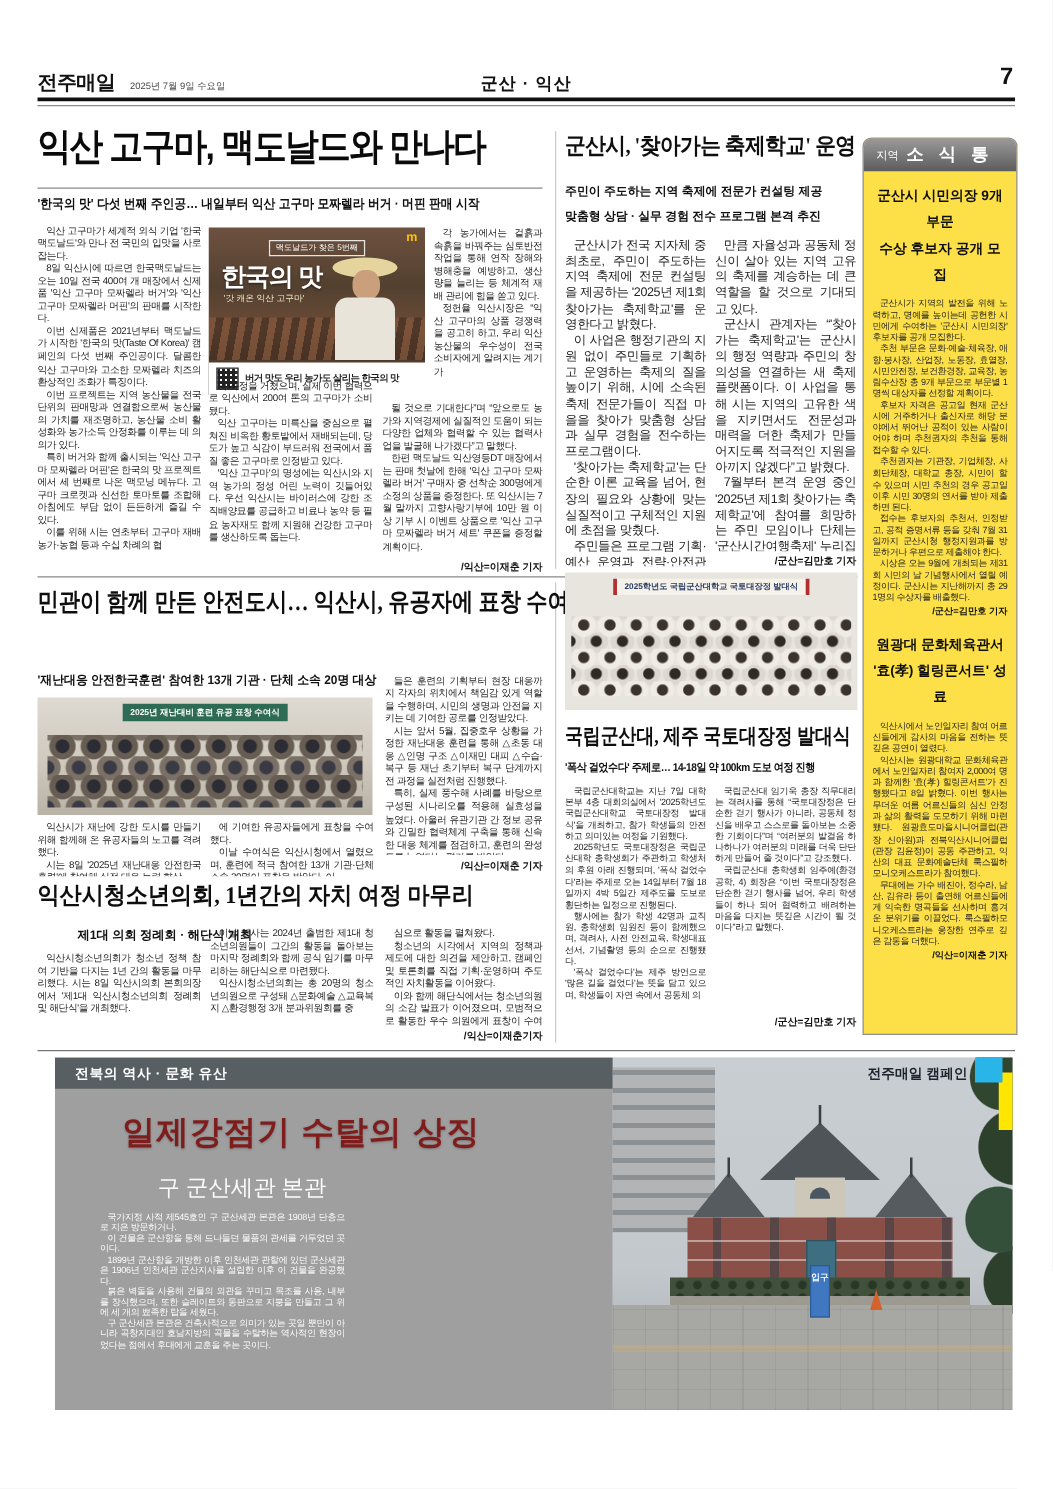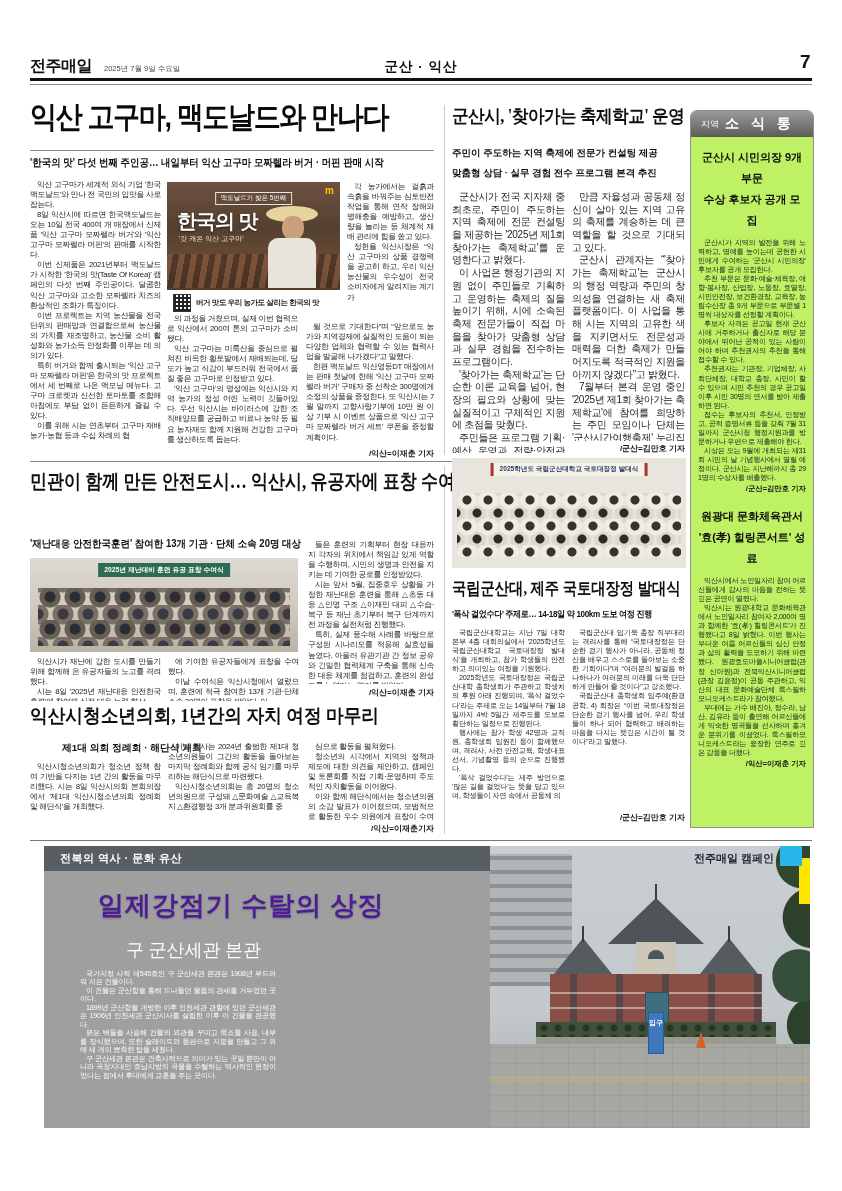--- a/index.html
+++ b/index.html
@@ -20,21 +20,21 @@
   .subhead{font-weight:800;color:#101010;white-space:nowrap;transform-origin:left;}
   
   .bt p{margin:0;text-align:justify;text-indent:7px;word-break:break-all;color:#222;}
   .bt{overflow:hidden;}
   .bt-a1 p{font-size:7.8px;line-height:1.29;letter-spacing:-0.3px;}
   .bt-a2 p{font-size:10px;line-height:1.27;letter-spacing:-0.3px;}
   .bt-a3 p{font-size:7.8px;line-height:1.29;letter-spacing:-0.3px;}
   .bt-a5 p{font-size:7.2px;line-height:1.26;letter-spacing:-0.2px;}
   .byline{font-size:8px;font-weight:700;color:#111;text-align:right;}
   
-  .sidebar{border:1px solid #8f8f8f;border-radius:7px 7px 0 0;background:#bef264;}
+  .sidebar{border:1px solid #8f8f8f;border-radius:7px 7px 0 0;background:#fde047;}
   .sidebar-head{height:26px;border-radius:6px 6px 0 0;background:linear-gradient(180deg,#9a9a9a,#5c5c5c);display:flex;align-items:center;padding-left:10px;color:#fff;}
   .sidebar-kicker{font-size:9px;margin-right:6px;}
   .sidebar-title{font-size:14px;font-weight:900;letter-spacing:4px;}
   .sb-item-title{font-size:11px;font-weight:800;text-align:center;color:#0d0d0d;line-height:1.9;}
   .sb-body p{margin:0;font-size:7.2px;line-height:1.26;letter-spacing:-0.3px;text-align:justify;text-indent:6px;word-break:break-all;color:#222;}
   .sb-byline{font-size:7.4px;font-weight:700;text-align:right;color:#111;margin-top:2px;}
   
   .ad{background:linear-gradient(180deg,#6e5140 0%,#53402f 35%,#6b4c38 60%,#3b2d23 100%);overflow:hidden;}
   .ad-kicker{position:absolute;top:10px;left:50%;transform:translateX(-50%);font-size:6.5px;color:#fff;border:1px solid rgba(255,255,255,.85);padding:1px 5px;white-space:nowrap;}
   .ad-m{position:absolute;top:3px;right:6px;color:#ffc300;font-size:10px;font-weight:900;}
@@ -93,21 +93,21 @@
     font-size:7px;font-weight:700;line-height:1.1;text-align:center;padding-top:6px;box-sizing:border-box;}
   .f-cone{position:absolute;left:206px;top:186px;width:0;height:0;border-left:5px solid transparent;border-right:5px solid transparent;border-bottom:16px solid #d4622a;}
   .f-tree{position:absolute;right:-14px;top:-10px;width:72px;height:215px;background:
       radial-gradient(circle at 70% 12%,#31462f 0 26px,transparent 27px),
       radial-gradient(circle at 85% 38%,#2c402b 0 30px,transparent 31px),
       radial-gradient(circle at 65% 65%,#35503a 0 26px,transparent 27px),
       radial-gradient(circle at 88% 88%,#2c402b 0 28px,transparent 29px);}
   .f-panel{position:absolute;left:0;top:0;width:446px;height:100%;background:rgba(157,157,157,0.96);}
   .f-band{position:absolute;left:0;top:0;width:446px;height:25px;background:#585f63;display:flex;align-items:center;}
   .f-band-title{color:#fff;font-size:11px;font-weight:800;padding-left:16px;letter-spacing:0.5px;}
-  .f-title{position:absolute;left:54px;top:42px;color:#4c1d95;font-size:26px;font-weight:900;letter-spacing:1px;white-space:nowrap;text-shadow:0 1px 2px rgba(0,0,0,.25);}
+  .f-title{position:absolute;left:54px;top:42px;color:#7f1d1d;font-size:26px;font-weight:900;letter-spacing:1px;white-space:nowrap;text-shadow:0 1px 2px rgba(0,0,0,.25);}
   .f-subtitle{position:absolute;left:82px;top:92px;color:#fcfcfc;font-size:18px;font-family:"Liberation Serif","DejaVu Serif",serif;white-space:nowrap;}
   .f-paras{position:absolute;left:36px;top:124px;width:196px;}
   .f-paras p{margin:0;color:#fdfdfd;font-size:7.2px;line-height:1.18;text-align:justify;text-indent:6px;word-break:break-all;letter-spacing:-0.2px;}
   .f-campaign{position:absolute;left:650px;top:5px;font-size:11px;font-weight:800;color:#1c2430;white-space:nowrap;}
   .sq-cyan{position:absolute;left:736px;top:-2px;width:22px;height:22px;background:#2ab5e8;z-index:3;}
   .sq-yellow{position:absolute;left:755px;top:12px;width:50px;height:46px;background:#ffe600;z-index:2;}
 </style>
 </head>
 <body>
 
@@ -144,21 +144,21 @@
     <div class="ad-m">m</div>
     <div class="ad-kicker">맥도날드가 찾은 5번째</div>
     <div class="ad-title">한국의 맛</div>
     <div class="ad-tagline">'갓 캐온 익산 고구마'</div>
     <div class="ad-strip">
       <div class="ad-qr"></div>
       <div class="ad-banner">버거 맛도 우리 농가도 살리는 한국의 맛</div>
     </div>
   </div>
 
-  <div class="abs bt bt-a1" style="left:167px;top:314px;width:131px;height:138px;">
+  <div class="abs bt bt-a1" style="left:167px;top:304px;width:131px;height:138px;">
       <p>의 과정을 거쳤으며, 실제 이번 협력으로 익산에서 200여 톤의 고구마가 소비됐다.</p>
       <p>익산 고구마는 미륵산을 중심으로 펼쳐진 비옥한 황토밭에서 재배되는데, 당도가 높고 식감이 부드러워 전국에서 품질 좋은 고구마로 인정받고 있다.</p>
       <p>'익산 고구마'의 명성에는 익산시와 지역 농가의 정성 어린 노력이 깃들어있다. 우선 익산시는 바이러스에 강한 조직배양묘를 공급하고 비료나 농약 등 필요 농자재도 함께 지원해 건강한 고구마를 생산하도록 돕는다.</p>
     </div>
   <div class="abs bt bt-a1" style="left:347px;top:182px;width:87px;height:136px;">
       <p>각 농가에서는 겉흙과 속흙을 바꿔주는 심토반전 작업을 통해 연작 장해와 병해충을 예방하고, 생산량을 늘리는 등 체계적 재배 관리에 힘을 쏟고 있다.</p>
       <p>정헌율 익산시장은 “익산 고구마의 상품 경쟁력을 공고히 하고, 우리 익산 농산물의 우수성이 전국 소비자에게 알려지는 계기가</p>
     </div>
   <div class="abs bt bt-a1" style="left:306px;top:322px;width:128px;height:124px;">
       <p>될 것으로 기대한다”며 “앞으로도 농가와 지역경제에 실질적인 도움이 되는 다양한 업체와 협력할 수 있는 협력사업을 발굴해 나가겠다”고 말했다.</p>
@@ -312,21 +312,21 @@
       <div class="f-wall"></div>
       <div class="f-plaza"></div>
       <div class="f-sign">입구</div>
       <div class="f-cone"></div>
     </div>
 
     <div class="f-panel">
       <div class="f-title">일제강점기 수탈의 상징</div>
       <div class="f-subtitle">구 군산세관 본관</div>
       <div class="f-paras">
-          <p>국가지정 사적 제545호인 구 군산세관 본관은 1908년 부드러워 지은 건물이다.</p>
+          <p>국가지정 사적 제545호인 구 군산세관 본관은 1908년 단층으로 지은 방문하거나.</p>
           <p>이 건물은 군산항을 통해 드나들던 물품의 관세를 거두었던 곳이다.</p>
           <p>1899년 군산항을 개방한 이후 인천세관 관할에 있던 군산세관은 1906년 인천세관 군산지사를 설립한 이후 이 건물을 완공했다.</p>
           <p>붉은 벽돌을 사용해 건물의 외관을 꾸미고 목조를 사용, 내부를 장식했으며, 또한 슬레이트와 동판으로 지붕을 만들고 그 위에 세 개의 뾰족한 탑을 세웠다.</p>
           <p>구 군산세관 본관은 건축사적으로 의미가 있는 곳일 뿐만이 아니라 곡창지대인 호남지방의 곡물을 수탈하는 역사적인 현장이었다는 점에서 후대에게 교훈을 주는 곳이다.</p>
         </div>
     </div>
     <div class="f-band">
       <span class="f-band-title">전북의 역사 · 문화 유산</span>
     </div>
     <div class="f-campaign">전주매일 캠페인</div>

